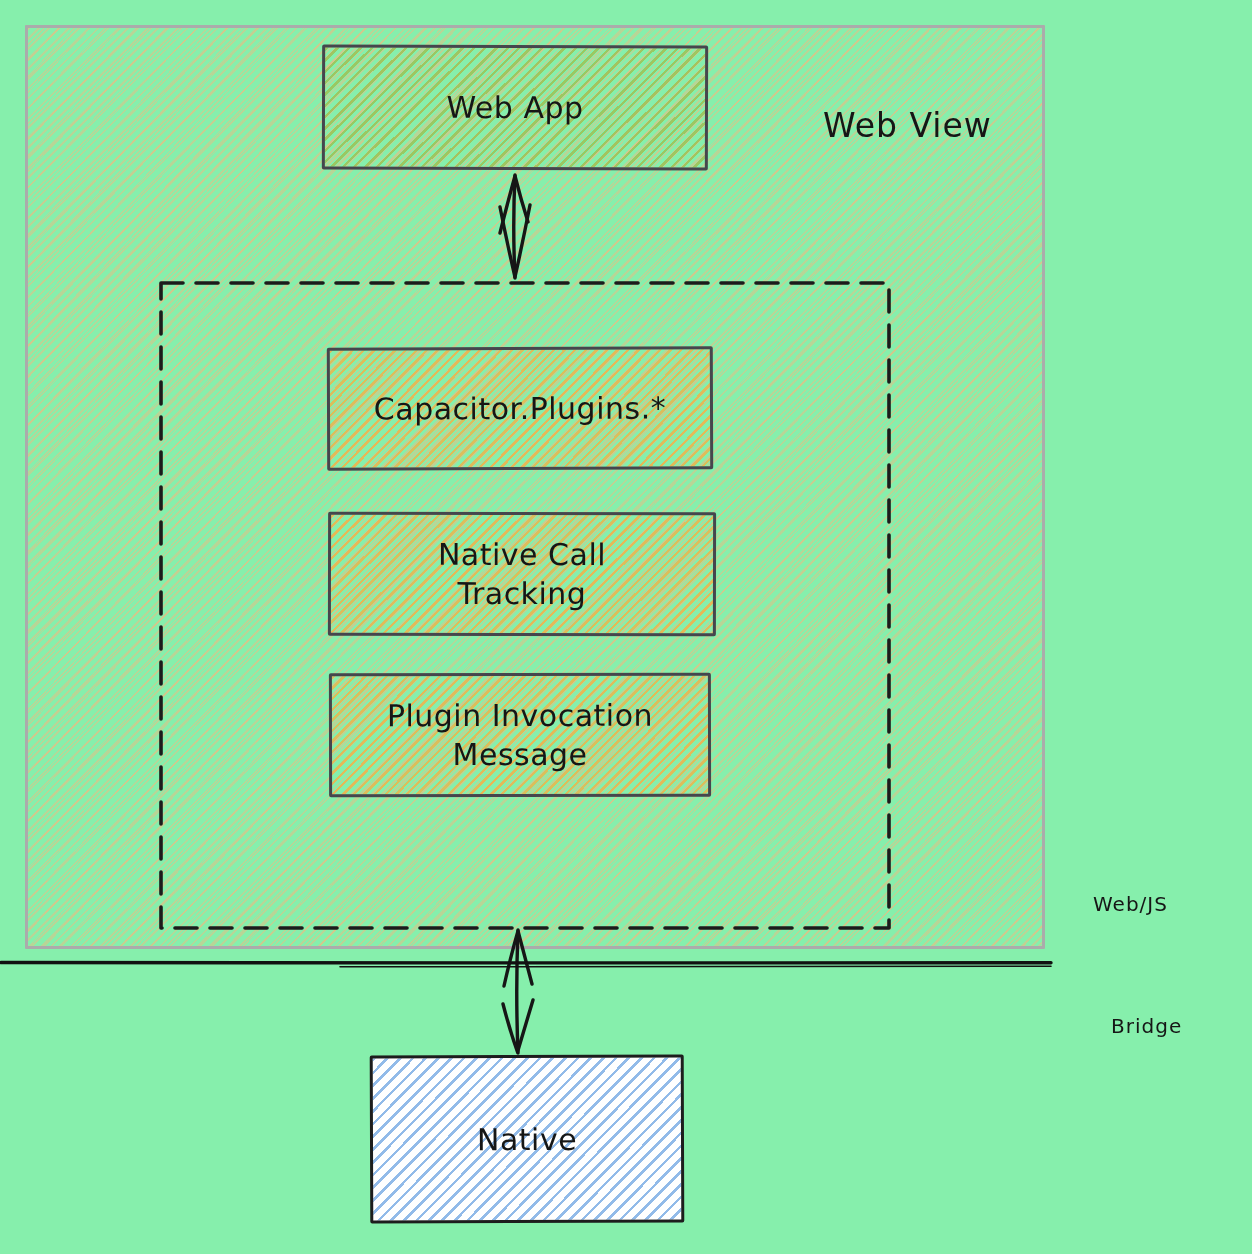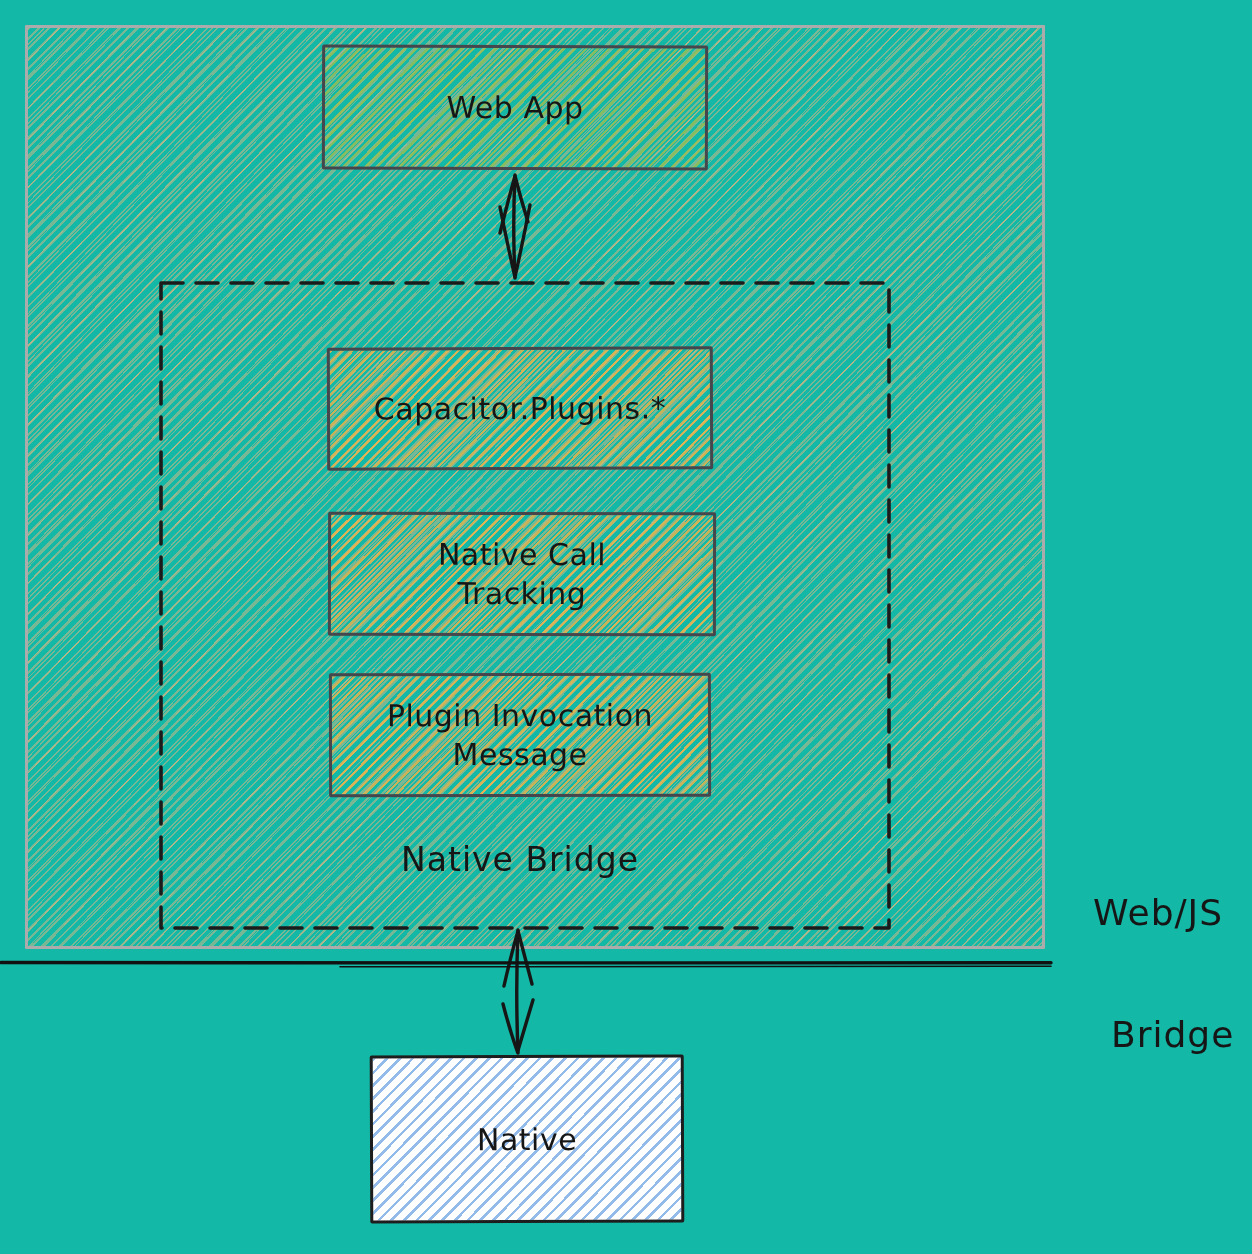--- a/index.html
+++ b/index.html
@@ -16,21 +16,21 @@
   html, body { background: #ffffff; }
   body {
     width: 1252px; height: 1254px;
     font-family: "DejaVu Sans", sans-serif;
     color: var(--ink);
     overflow: hidden;
   }
   .canvas {
     position: relative;
     width: 1252px; height: 1254px;
-    background: #14b8a6;
+    background: #86efac;
   }
 
   
   .webview-rect {
     position: absolute;
     left: 25px; top: 25px;
     width: 1020px; height: 924px;
     border: 3px solid var(--frame-border);
     border-radius: 1px;
     background:
@@ -88,21 +88,21 @@
       repeating-linear-gradient(135deg,
         var(--blue-hatch) 0px, var(--blue-hatch) 2.6px,
         transparent 2.6px, transparent 9px),
       #ffffff;
   }
 
   
   .free-label {
     position: absolute;
     white-space: nowrap;
-    font-size: 36px;
+    font-size: 20px;
     letter-spacing: 1px;
     color: var(--ink);
   }
   .label-webview { left: 823px; top: 106px; font-size: 33px; }
   .label-bridge  { left: 520px; top: 840px; transform: translateX(-50%); font-size: 33px; }
   .label-webjs   { left: 1093px; top: 892px; }
   .label-native  { left: 1111px; top: 1014px; }
 
   
   .overlay {
@@ -139,34 +139,34 @@
     <g stroke="#111111">
       <path d="M1,962.5 C300,961.2 750,964.8 1051,962.8" stroke-width="3.4"></path>
       <path d="M340,966.8 L1051,966.3" stroke-width="1.6"></path>
     </g>
   </svg>
 
   <div class="node node-webapp">
     <span class="node-label">Web App</span>
   </div>
 
+  <div class="free-label label-webview">Web View</div>
 
   <div class="node node-orange node-capacitor">
     <span class="node-label">Capacitor.Plugins.*</span>
   </div>
 
   <div class="node node-orange node-tracking">
     <span class="node-label">Native Call Tracking</span>
   </div>
 
   <div class="node node-orange node-invocation">
     <span class="node-label">Plugin Invocation Message</span>
   </div>
 
-  <div class="free-label label-bridge">Native Bridge</div>
 
   <div class="free-label label-webjs">Web/JS</div>
   <div class="free-label label-native">Bridge</div>
 
   <div class="node node-runtime">
     <span class="node-label">Native</span>
   </div>
 
 </div>
 

